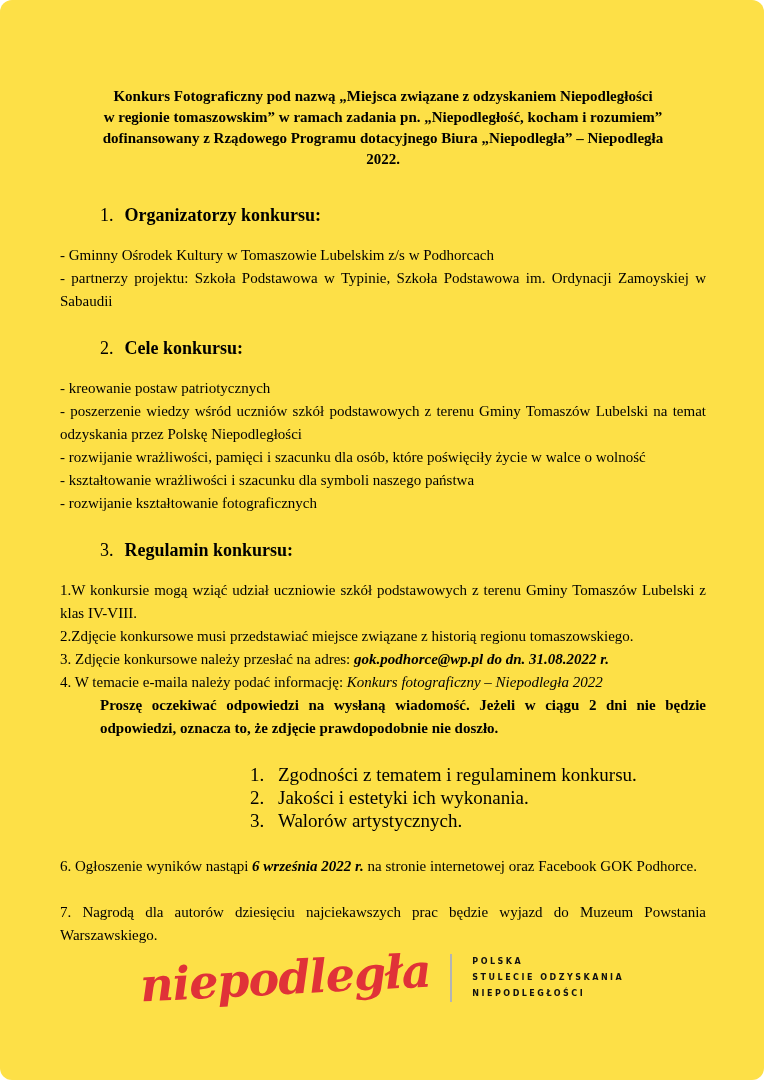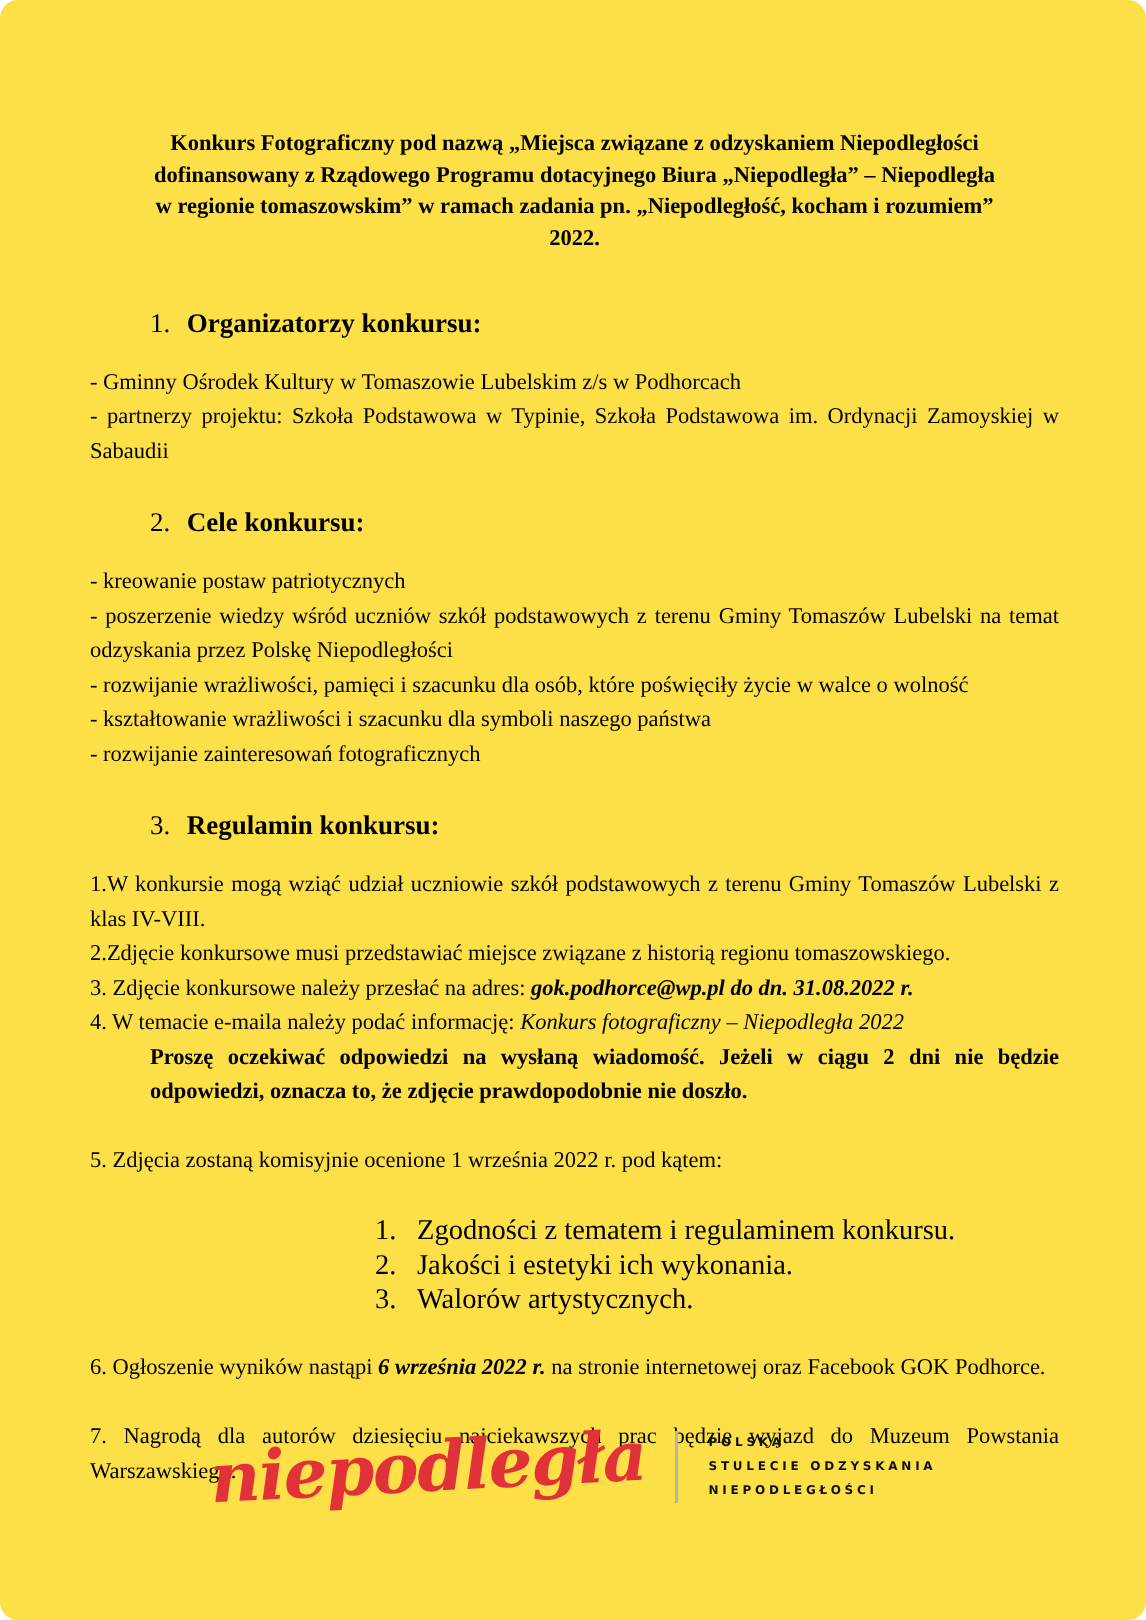--- a/index.html
+++ b/index.html
@@ -76,50 +76,49 @@
     color: #111111;
   }
 </style>
 </head>
 <body>
 
 <div class="page">
 
   <div class="title">
     <div>Konkurs Fotograficzny pod nazwą „Miejsca związane z odzyskaniem Niepodległości</div>
+    <div>w regionie tomaszowskim” w ramach zadania pn. „Niepodległość, kocham i rozumiem”</div>
     <div>dofinansowany z Rządowego Programu dotacyjnego Biura  „Niepodległa” – Niepodległa</div>
-    <div>w regionie tomaszowskim” w ramach zadania pn. „Niepodległość, kocham i rozumiem”</div>
     <div>2022.</div>
   </div>
 
   <div class="heading">
     <span class="hnum">1.</span><span class="htext">Organizatorzy konkursu:</span>
   </div>
   <p class="body-p">- Gminny Ośrodek Kultury w Tomaszowie Lubelskim z/s w Podhorcach</p>
   <p class="body-p">- partnerzy projektu: Szkoła Podstawowa w Typinie, Szkoła Podstawowa im. Ordynacji Zamoyskiej w Sabaudii</p>
 
   <div class="heading">
     <span class="hnum">2.</span><span class="htext">Cele konkursu:</span>
   </div>
   <p class="body-p">- kreowanie postaw patriotycznych</p>
   <p class="body-p">- poszerzenie wiedzy wśród uczniów szkół podstawowych z terenu Gminy Tomaszów Lubelski na temat odzyskania przez Polskę Niepodległości</p>
   <p class="body-p">- rozwijanie wrażliwości, pamięci i szacunku dla osób, które poświęciły życie w walce o wolność</p>
   <p class="body-p">- kształtowanie wrażliwości  i szacunku dla symboli naszego państwa</p>
-  <p class="body-p">- rozwijanie zainteresowań fotograficznych</p>
+  <p class="body-p">- rozwijanie kształtowanie fotograficznych</p>
 
   <div class="heading">
     <span class="hnum">3.</span><span class="htext">Regulamin konkursu:</span>
   </div>
   <p class="body-p">1.W konkursie mogą wziąć udział uczniowie szkół podstawowych z terenu Gminy Tomaszów Lubelski z klas IV-VIII.</p>
   <p class="body-p">2.Zdjęcie konkursowe musi przedstawiać miejsce związane z historią regionu tomaszowskiego.</p>
   <p class="body-p"><span>3. Zdjęcie konkursowe należy przesłać na adres: </span><span class="bi">gok.podhorce@wp.pl  do dn. 31.08.2022 r.</span></p>
   <p class="body-p"><span>4. W temacie e-maila należy podać informację: </span><span class="it">Konkurs fotograficzny – Niepodległa 2022</span></p>
   <p class="body-p bold">Proszę oczekiwać odpowiedzi na wysłaną wiadomość. Jeżeli w ciągu 2 dni nie będzie odpowiedzi, oznacza to, że zdjęcie prawdopodobnie nie doszło.</p>
 
-  <p class="body-p gap-top">5. Zdjęcia zostaną komisyjnie ocenione 1 września 2022 r. pod kątem:</p>
 
   <div class="sublist">
     <div class="subitem"><span class="subnum">1.</span><span>Zgodności z tematem i regulaminem konkursu.</span></div>
     <div class="subitem"><span class="subnum">2.</span><span>Jakości i estetyki ich wykonania.</span></div>
     <div class="subitem"><span class="subnum">3.</span><span>Walorów artystycznych.</span></div>
   </div>
 
   <p class="body-p gap-top"><span>6. Ogłoszenie wyników nastąpi </span><span class="bi">6 września 2022 r.</span><span> na stronie internetowej oraz Facebook GOK Podhorce.</span></p>
 
   <p class="body-p gap-top">7. Nagrodą dla autorów dziesięciu najciekawszych prac będzie wyjazd do Muzeum Powstania Warszawskiego.</p>

